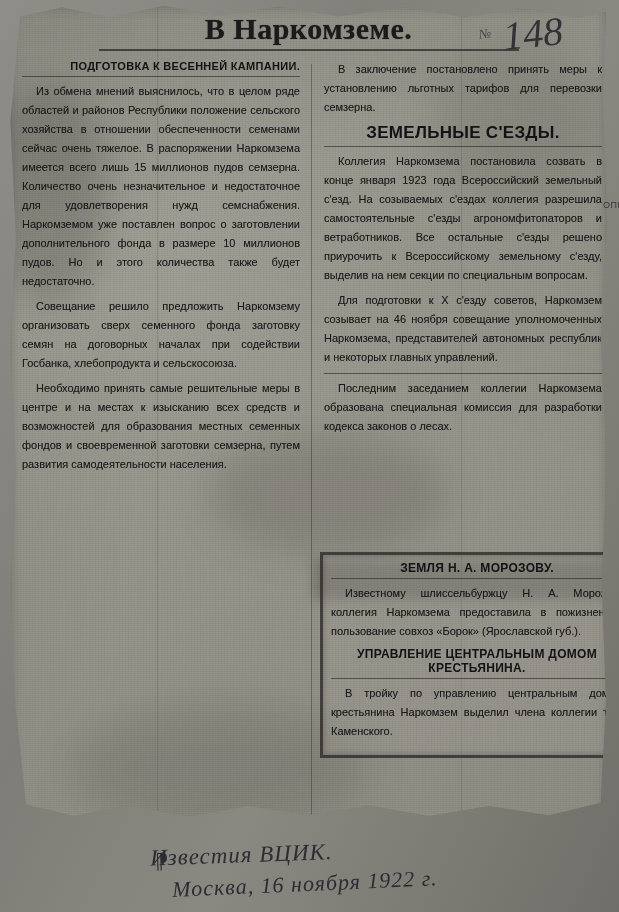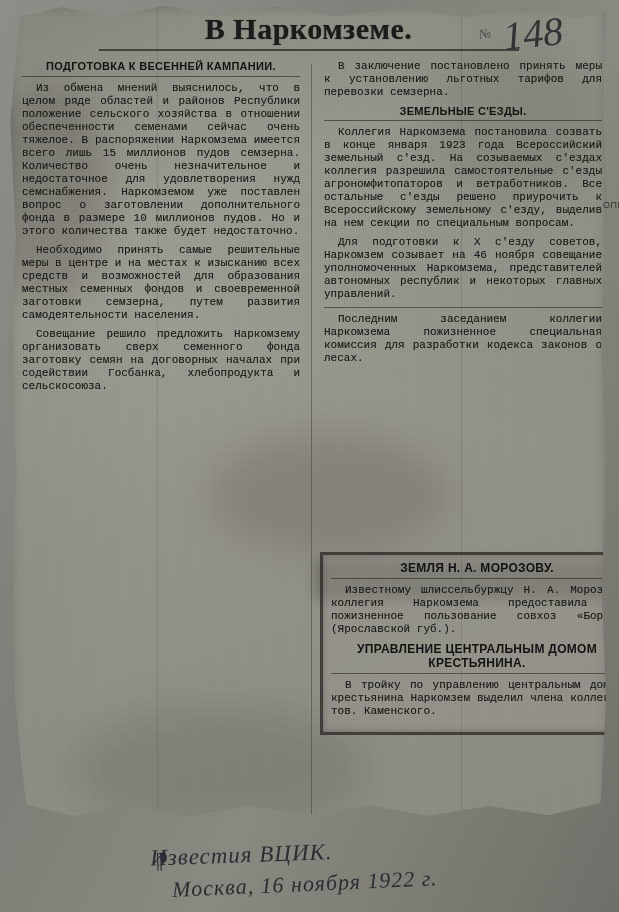--- a/index.html
+++ b/index.html
@@ -128,45 +128,45 @@
     left: 303px;
     top: 60px;
     width: 1px;
     height: 760px;
     background: rgba(30,30,30,0.35);
   }
 
   h2.head {
     font-family: "Liberation Sans", sans-serif;
     font-weight: bold;
-    font-size: 11px;
+    font-size: 17px;
     letter-spacing: 0.3px;
     text-align: center;
     margin: 0 0 3px 0;
     color: #131315;
   }
   h2.head.left-first {
-    text-align: center;
+    text-align: right;
     font-size: 11px;
     margin-bottom: 4px;
   }
   .headrule {
     height: 1px;
     background: rgba(25,25,25,0.55);
     margin: 2px 0 5px 0;
   }
 
   p.body {
     margin: 0 0 6px 0;
     font-size: 11px;
-    line-height: 13px;
+    line-height: 19px;
     text-align: justify;
     text-indent: 14px;
     color: #1a1a1c;
-    font-family: Liberation Mono, monospace;
+    font-family: Liberation Sans, sans-serif;
     
     text-shadow: 0 0 0.6px rgba(0,0,0,0.35);
     filter: blur(0.18px);
   }
 
   
   #boxed {
     position: absolute;
     left: 312px;
     top: 548px;
@@ -263,34 +263,34 @@
     </div>
     <div class="handnum-small">№</div>
     <div class="handnum">148</div>
 
     <div class="colrule"></div>
 
     <div class="col" id="col-left">
       <h2 class="head left-first">ПОДГОТОВКА К ВЕСЕННЕЙ КАМПАНИИ.</h2>
       <div class="headrule"></div>
       <p class="body">Из обмена мнений выяснилось, что в целом ряде областей и районов Республики положение сельского хозяйства в отношении обеспеченности семенами сейчас очень тяжелое. В распоряжении Наркомзема имеется всего лишь 15 миллионов пудов семзерна. Количество очень незначительное и недостаточное для удовлетворения нужд семснабжения. Наркомземом уже поставлен вопрос о заготовлении дополнительного фонда в размере 10 миллионов пудов. Но и этого количества также будет недостаточно.</p>
+      <p class="body">Совещание решило предложить Наркомзему организовать сверх семенного фонда заготовку семян на договорных началах при содействии Госбанка, хлебопродукта и сельскосоюза.</p>
       <p class="body">Необходимо принять самые решительные меры в центре и на местах к изысканию всех средств и возможностей для образования местных семенных фондов и своевременной заготовки семзерна, путем развития самодеятельности населения.</p>
-      <p class="body">Совещание решило предложить Наркомзему организовать сверх семенного фонда заготовку семян на договорных началах при содействии Госбанка, хлебопродукта и сельскосоюза.</p>
     </div>
 
     <div class="col" id="col-right">
       <p class="body">В заключение постановлено принять меры к установлению льготных тарифов для перевозки семзерна.</p>
 
       <h2 class="head">ЗЕМЕЛЬНЫЕ С'ЕЗДЫ.</h2>
       <div class="headrule"></div>
       <p class="body">Коллегия Наркомзема постановила созвать в конце января 1923 года Всероссийский земельный с'езд. На созываемых с'ездах коллегия разрешила самостоятельные с'езды агрономфитопаторов и ветработников. Все остальные с'езды решено приурочить к Всероссийскому земельному с'езду, выделив на нем секции по специальным вопросам.</p>
       <p class="body">Для подготовки к X с'езду советов, Наркомзем созывает на 46 ноября совещание уполномоченных Наркомзема, представителей автономных республик и некоторых главных управлений.</p>
 
       <div class="headrule"></div>
-      <p class="body">Последним заседанием коллегии Наркомзема пожизненное специальная комиссия для разработки кодекса законов о лесах.</p>
+      <p class="body">Последним заседанием коллегии Наркомзема образована специальная комиссия для разработки кодекса законов о лесах.</p>
     </div>
 
     <div class="smudge" style="left:306px; top:556px; width:300px; height:40px;"></div>
 
     <div id="boxed">
       <h2 class="head">ЗЕМЛЯ Н. А. МОРОЗОВУ.</h2>
       <div class="headrule"></div>
       <p class="body">Известному шлиссельбуржцу Н. А. Морозову коллегия Наркомзема предоставила в пожизненное пользование совхоз «Борок» (Ярославской губ.).</p>
 
       <h2 class="head">УПРАВЛЕНИЕ ЦЕНТРАЛЬНЫМ ДОМОМ КРЕСТЬЯНИНА.</h2>

